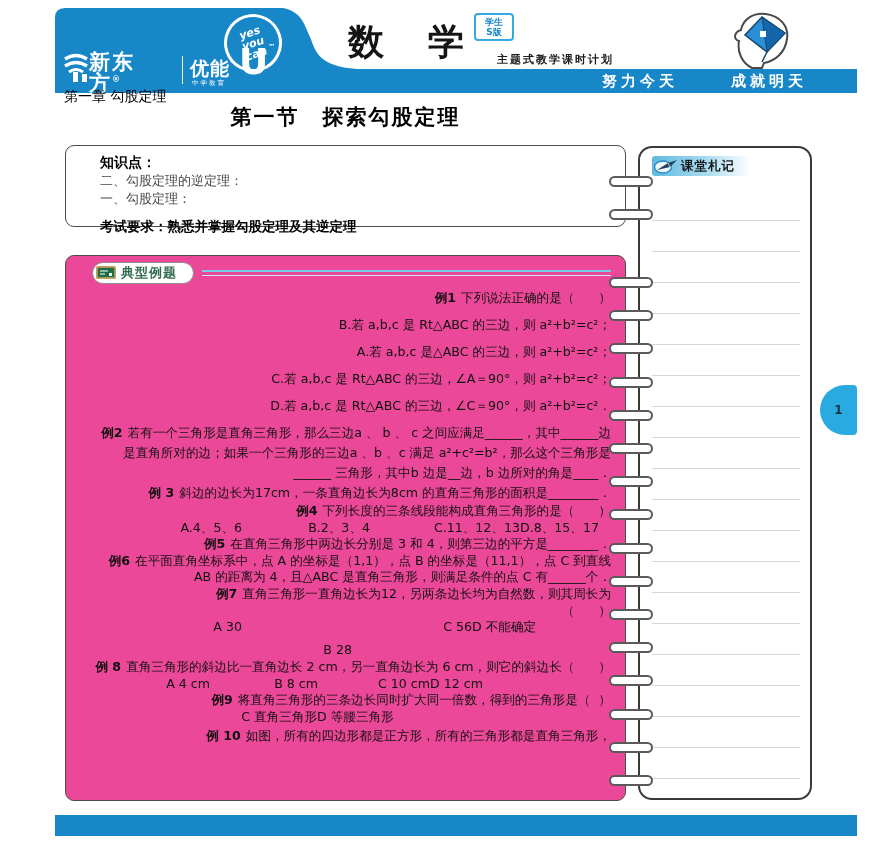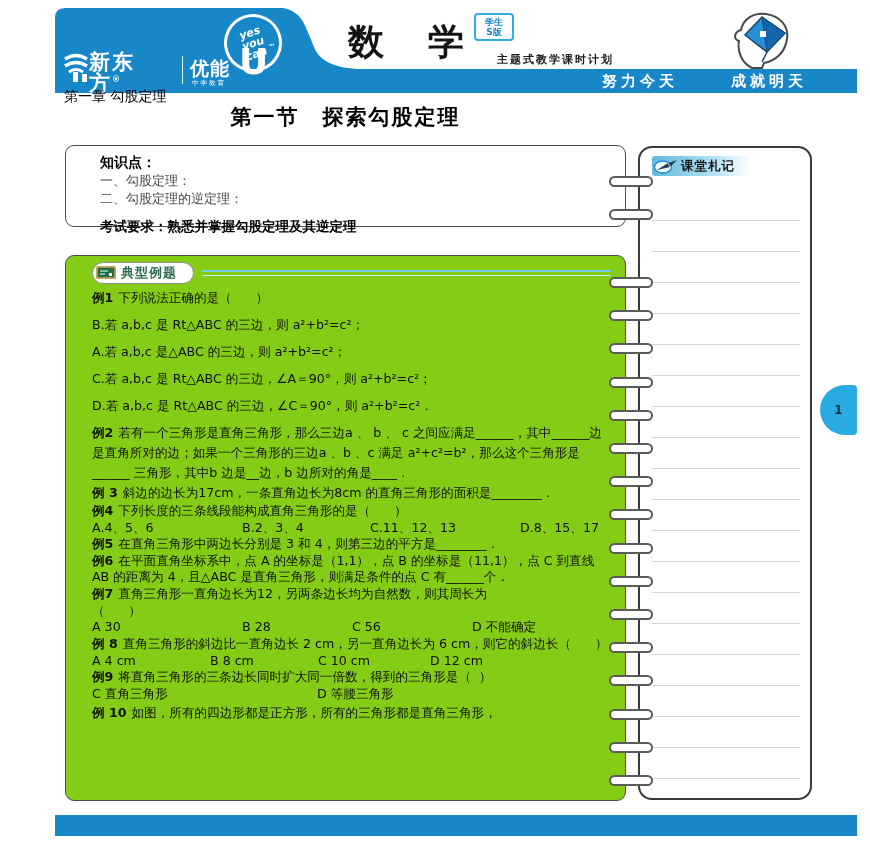--- a/index.html
+++ b/index.html
@@ -36,34 +36,34 @@
 
   
   .kbox{left:65px;top:145px;width:561px;height:82px;border:1.5px solid #4c4c4c;border-radius:9px;
     box-sizing:border-box;background:#fff;padding:7px 20px 0 34px;}
   .k-head{font-size:14px;font-weight:bold;color:#000;line-height:1.35;}
   .k-item{font-size:13px;color:#474747;line-height:1.4;}
   .k-exam{font-size:13.5px;font-weight:bold;color:#000;margin-top:10px;}
 
   
   .ebox{left:65px;top:255px;width:561px;height:546px;border:1.5px solid #4c4c4c;border-radius:9px;
-    box-sizing:border-box;background:#84cc16;overflow:hidden;}
+    box-sizing:border-box;background:#ec4899;overflow:hidden;text-align:right;}
   .ex-headrow{display:flex;align-items:center;margin:6px 14px 0 26px;}
   .ex-pill{display:inline-flex;align-items:center;gap:5px;border:1.5px solid #8f8f8f;border-radius:11px;
     padding:1px 16px 1px 3px;background:#fff;}
   .ex-pill-label{font-size:13px;font-weight:bold;color:#2e6b4e;letter-spacing:1px;}
   .ex-rule{flex:1;height:3px;border-top:2px solid #74cde9;border-bottom:1px solid #cdeaf5;margin-left:8px;}
   .content{padding:5px 14px 0 26px;font-size:12.6px;color:#101010;}
   .ln{white-space:pre-wrap;line-height:1.5;}
   .exl{font-weight:bold;margin-right:5px;}
   .op1{white-space:pre-wrap;line-height:1.5;margin:8px 0;}
   .wide{line-height:1.58;}
   .tight{line-height:1.32;}
   .optrow{display:flex;white-space:pre-wrap;line-height:1.32;}
-  .c150{width:150px;} .c128{width:128px;} .c110{width:110px;} .c120{width:120px;}
+  .c150{width:150px;} .c128{width:128px;} .c110{width:110px;margin-top:23px;} .c120{width:120px;}
   .c118{width:118px;} .c108{width:108px;} .c112{width:112px;} .c225{width:225px;}
 
   
   .notes{left:638px;top:146px;width:174px;height:654px;border:2px solid #3a3a3a;border-radius:14px;
     box-sizing:border-box;background:#fff;}
   .rules{position:absolute;left:12px;right:10px;top:42px;bottom:10px;
     background:repeating-linear-gradient(to bottom,transparent 0 30px,#d6d6d6 30px 31px);}
   .notes-label{position:absolute;left:12px;top:8px;height:20px;display:flex;align-items:center;gap:3px;
     padding:0 16px 0 2px;border-radius:3px;
     background:linear-gradient(90deg,#5fb9de 0%,#a8dcf0 55%,rgba(255,255,255,0) 100%);}
@@ -126,22 +126,22 @@
   </svg>
 
   <div class="abs slogan" id="slogan-left">努力今天</div>
   <div class="abs slogan" id="slogan-right">成就明天</div>
 
   <div class="abs chapter">第一章 勾股定理</div>
   <div class="abs section-title">第一节　探索勾股定理</div>
 
   <div class="abs kbox">
     <div class="k-head">知识点：</div>
+    <div class="k-item">二、勾股定理的逆定理：</div>
     <div class="k-item">一、勾股定理：</div>
-    <div class="k-item">二、勾股定理的逆定理：</div>
     <div class="k-exam">考试要求：熟悉并掌握勾股定理及其逆定理</div>
   </div>
 
   <div class="abs ebox">
     <div class="ex-headrow">
       <span class="ex-pill">
         <svg width="20" height="15" viewBox="0 0 20 15">
           <rect x="0" y="0" width="20" height="13" rx="1.5" fill="#c8a25c"></rect>
           <rect x="1.8" y="1.8" width="16.4" height="9.4" fill="#1d6e46"></rect>
           <line x1="4" y1="5" x2="12" y2="5" stroke="#ffffff" stroke-width="1.2"></line>

